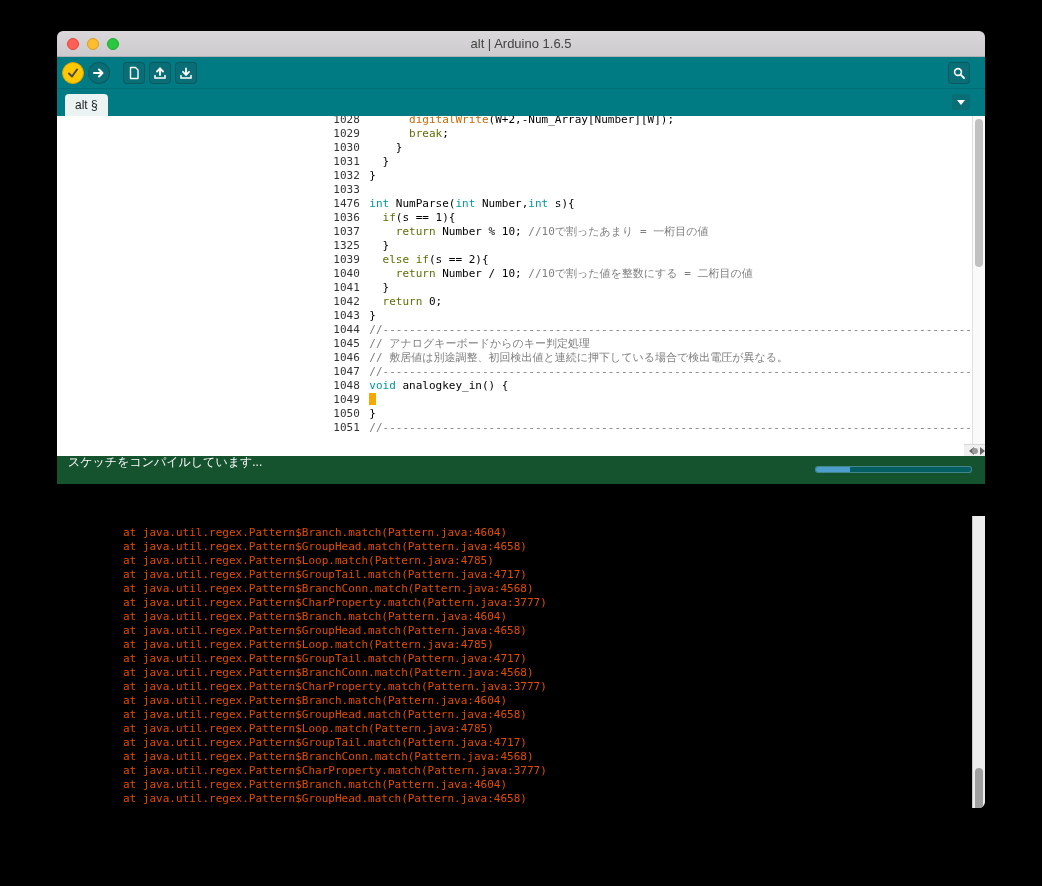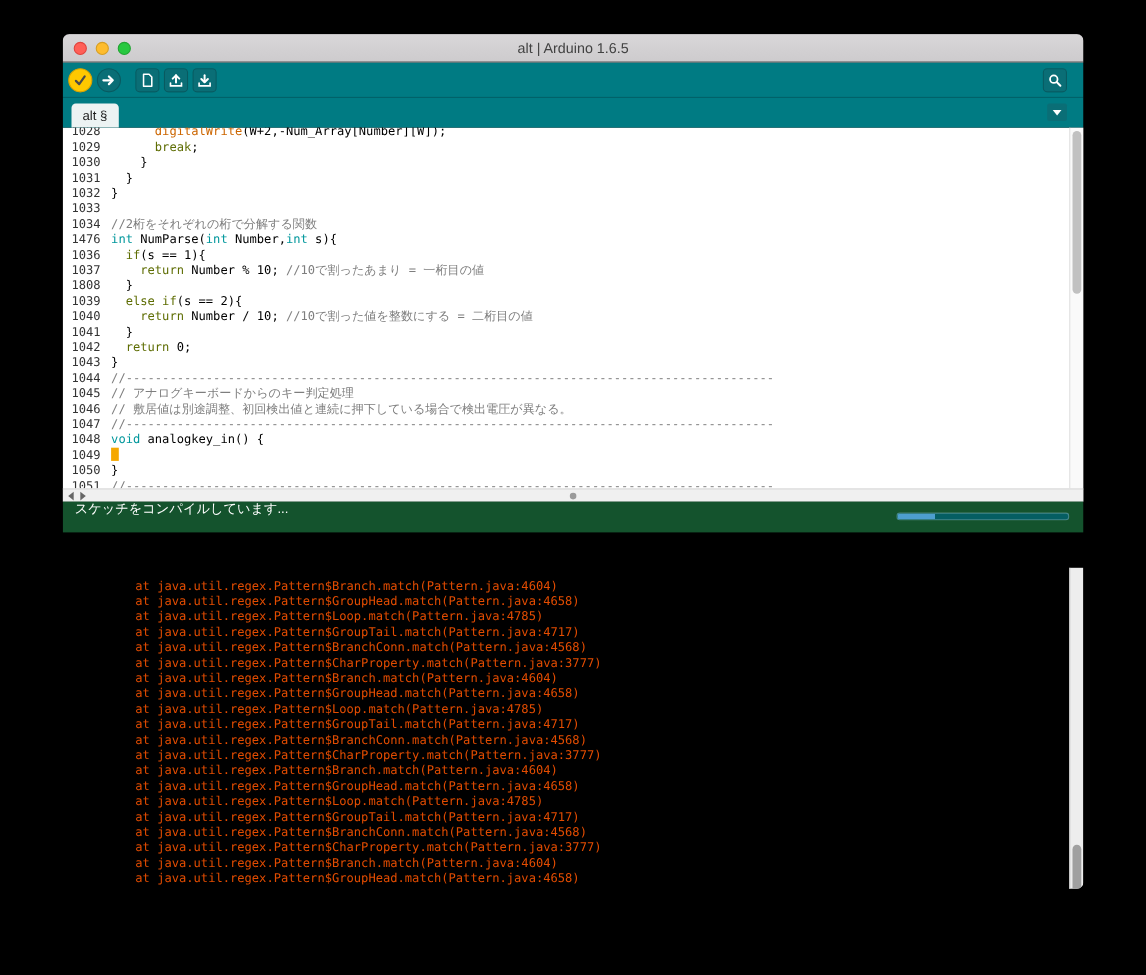--- a/index.html
+++ b/index.html
@@ -30,21 +30,21 @@
   .tb-btn svg{display:block;}
   
   .tabstrip{height:27px;flex:0 0 27px;background:#007b83;position:relative;display:flex;align-items:flex-end;}
   .tab{margin-left:8px;height:22px;background:#ecf3f3;border-radius:4px 4px 0 0;
     padding:0 10px;display:flex;align-items:center;font-size:12px;color:#1c1c1c;cursor:pointer;}
   .tabmenu{position:absolute;right:15px;top:5px;width:18px;height:16px;background:#0a6e76;
     border-radius:2px;display:flex;align-items:center;justify-content:center;cursor:pointer;}
   .tri-down{width:0;height:0;border-left:4px solid transparent;border-right:4px solid transparent;
     border-top:5px solid #fff;}
   
-  .editor{height:340px;flex:0 0 340px;background:#fff;display:flex;flex-direction:column;}
+  .editor{height:340px;flex:0 0 340px;background:#fff;display:flex;flex-direction:column;align-items:flex-end;}
   .code-area{height:328px;flex:0 0 328px;display:flex;overflow:hidden;}
   .code-scroll{flex:1;overflow:hidden;position:relative;}
   .code-lines{margin-top:-3px;font-family:"DejaVu Sans Mono",monospace;font-size:11px;line-height:14px;}
   .code-line{display:flex;height:14px;}
   .line-num{flex:0 0 38px;padding-left:8px;box-sizing:border-box;color:#333;}
   .line-code{white-space:pre;padding-left:6px;}
   .tok-p{color:#000;margin-top:44px;}
   .tok-k{color:#5e6d03;}
   .tok-t{color:#00979c;}
   .tok-f{color:#cc6600;}
@@ -177,37 +177,33 @@
             </div>
             <div class="code-line">
               <span class="line-num">1032</span>
               <span class="line-code"><span class="tok-p">}</span></span>
             </div>
             <div class="code-line">
               <span class="line-num">1033</span>
               <span class="line-code"></span>
             </div>
             <div class="code-line">
-              <span class="line-num">1034</span>
-              <span class="line-code"><span class="tok-c">//2桁をそれぞれの桁で分解する関数</span></span>
-            </div>
-            <div class="code-line">
               <span class="line-num">1476</span>
               <span class="line-code"><span class="tok-t">int</span><span class="tok-p"> NumParse(</span><span class="tok-t">int</span><span class="tok-p"> Number,</span><span class="tok-t">int</span><span class="tok-p"> s){</span></span>
             </div>
             <div class="code-line">
               <span class="line-num">1036</span>
               <span class="line-code"><span class="tok-p">  </span><span class="tok-k">if</span><span class="tok-p">(s == 1){</span></span>
             </div>
             <div class="code-line">
               <span class="line-num">1037</span>
               <span class="line-code"><span class="tok-p">    </span><span class="tok-k">return</span><span class="tok-p"> Number % 10; </span><span class="tok-c">//10で割ったあまり = 一桁目の値</span></span>
             </div>
             <div class="code-line">
-              <span class="line-num">1808</span>
+              <span class="line-num">1325</span>
               <span class="line-code"><span class="tok-p">  }</span></span>
             </div>
             <div class="code-line">
               <span class="line-num">1039</span>
               <span class="line-code"><span class="tok-p">  </span><span class="tok-k">else</span><span class="tok-p"> </span><span class="tok-k">if</span><span class="tok-p">(s == 2){</span></span>
             </div>
             <div class="code-line">
               <span class="line-num">1040</span>
               <span class="line-code"><span class="tok-p">    </span><span class="tok-k">return</span><span class="tok-p"> Number / 10; </span><span class="tok-c">//10で割った値を整数にする = 二桁目の値</span></span>
             </div>

